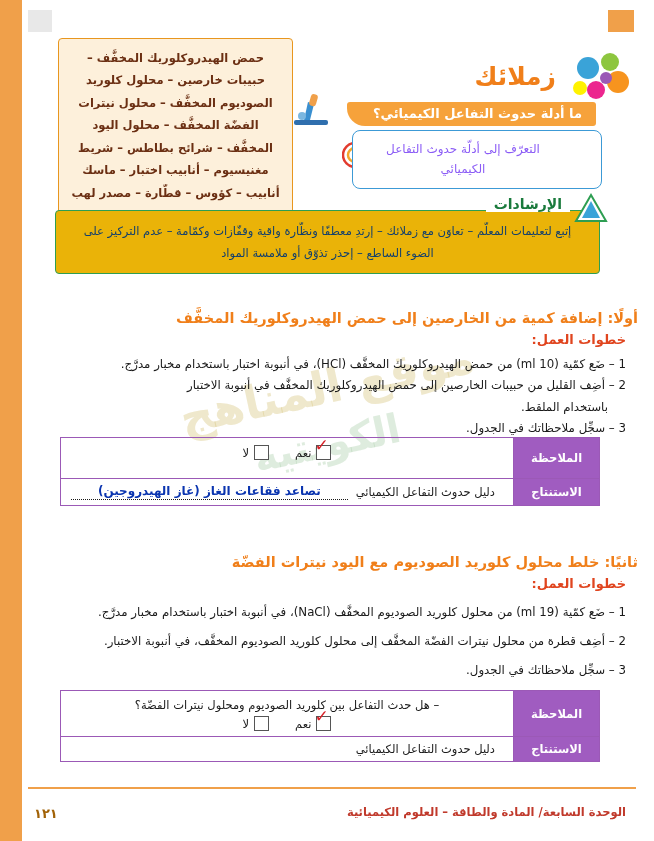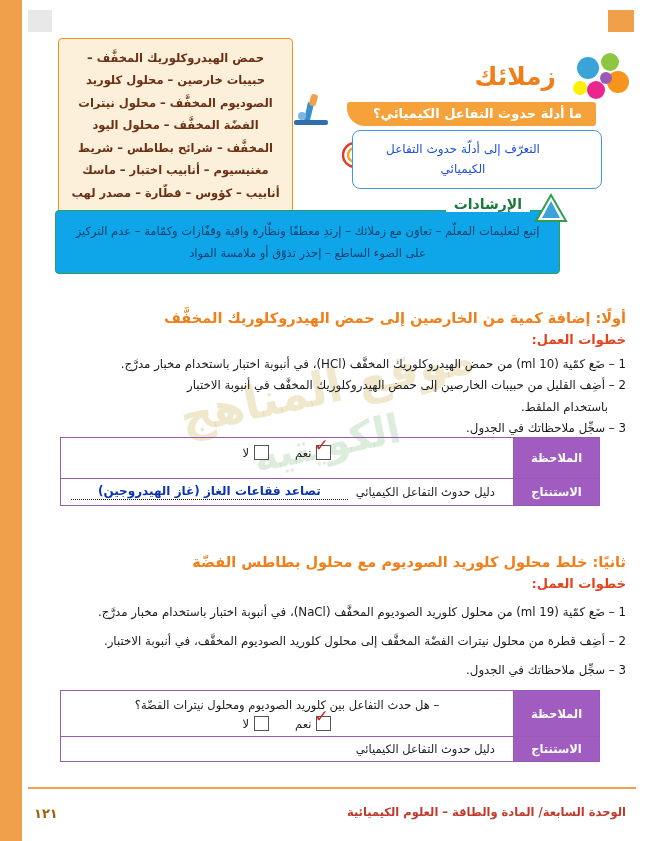--- a/index.html
+++ b/index.html
@@ -27,50 +27,50 @@
   }
   .explore-sub{
     position:absolute;right:30px;top:72px;
     background:#f6a23b;color:#ffffff;font-size:13px;font-weight:bold;
     padding:4px 14px 5px 26px;border-radius:3px 3px 3px 18px;
   }
   .obj-box{
     position:absolute;right:24px;top:100px;width:250px;
     border:1.5px solid #3c9ad6;border-radius:8px;background:#ffffff;
     padding:8px 38px 8px 10px;box-sizing:border-box;
-    font-size:12px;color:#1d4ed8;line-height:1.7;text-align:center;
+    font-size:12px;color:#8b5cf6;line-height:1.7;text-align:center;
   }
   .target-icon{position:absolute;right:258px;top:112px;width:26px;height:26px;}
   .hdr-deco{position:absolute;right:-10px;top:18px;width:70px;height:64px;}
 
   
   .materials{
     position:absolute;left:58px;top:38px;width:235px;
     border:1.6px solid #e8961e;border-radius:4px;background:#fdf0db;
     padding:8px 10px;box-sizing:border-box;
     font-size:11.5px;color:#6b2f13;line-height:1.95;text-align:center;font-weight:bold;
   }
   .mat-icon{position:absolute;left:288px;top:86px;width:46px;height:46px;}
 
   
-  .guide-wrap{position:absolute;left:55px;top:206px;width:505px;}
+  .guide-wrap{position:absolute;left:55px;top:206px;width:545px;}
   .guide-title{
     position:absolute;right:30px;top:-10px;background:#ffffff;padding:0 8px;
     font-size:14px;font-weight:bold;color:#1a7a3c;
   }
   .guide-box{
-    border:1.8px solid #2e9e52;border-radius:4px;background:#0ea5e9;
+    border:1.8px solid #2e9e52;border-radius:4px;background:#eab308;
     margin-top:4px;padding:10px 14px 8px;box-sizing:border-box;
     font-size:11.5px;color:#123f6d;line-height:1.9;text-align:center;
   }
   .guide-icon{position:absolute;right:-8px;top:-14px;width:34px;height:32px;}
 
   
   .sec-title{
-    position:absolute;right:28px;
+    position:absolute;right:16px;
     font-size:14.5px;font-weight:bold;color:#f07f1a;
   }
   .steps-title{
     position:absolute;right:28px;
     font-size:13px;font-weight:bold;color:#e0451f;
   }
   .steps{
     position:absolute;right:28px;width:592px;
     font-size:11.8px;color:#1a1a1a;line-height:1.82;text-align:right;
   }
@@ -198,21 +198,21 @@
     </div>
     <div class="row divider">
       <div class="lbl small">الاستنتاج</div>
       <div class="cell concl-row">
         <span class="concl-txt">دليل حدوث التفاعل الكيميائي</span>
         <span class="answer">تصاعد فقاعات الغاز (غاز الهيدروجين)</span>
       </div>
     </div>
   </div>
 
-  <div class="sec-title" style="top:554px;">ثانيًا: خلط محلول كلوريد الصوديوم مع محلول بطاطس الفضّة</div>
+  <div class="sec-title" style="top:554px;">ثانيًا: خلط محلول كلوريد الصوديوم مع اليود نيترات الفضّة</div>
   <div class="steps-title" style="top:576px;">خطوات العمل:</div>
   <div class="steps" style="top:598px;line-height:2.45;">
     <span>1 – ضَع كمّية (19 ml) من محلول كلوريد الصوديوم المخفَّف (NaCl)، في أنبوبة اختبار باستخدام مخبار مدرَّج.</span><br>
     <span>2 – أضِف قطرة من محلول نيترات الفضّة المخفَّف إلى محلول كلوريد الصوديوم المخفَّف، في أنبوبة الاختبار.</span><br>
     <span>3 – سجِّل ملاحظاتك في الجدول.</span>
   </div>
 
   <div class="tbl" style="top:690px;">
     <div class="row">
       <div class="lbl">الملاحظة</div>

